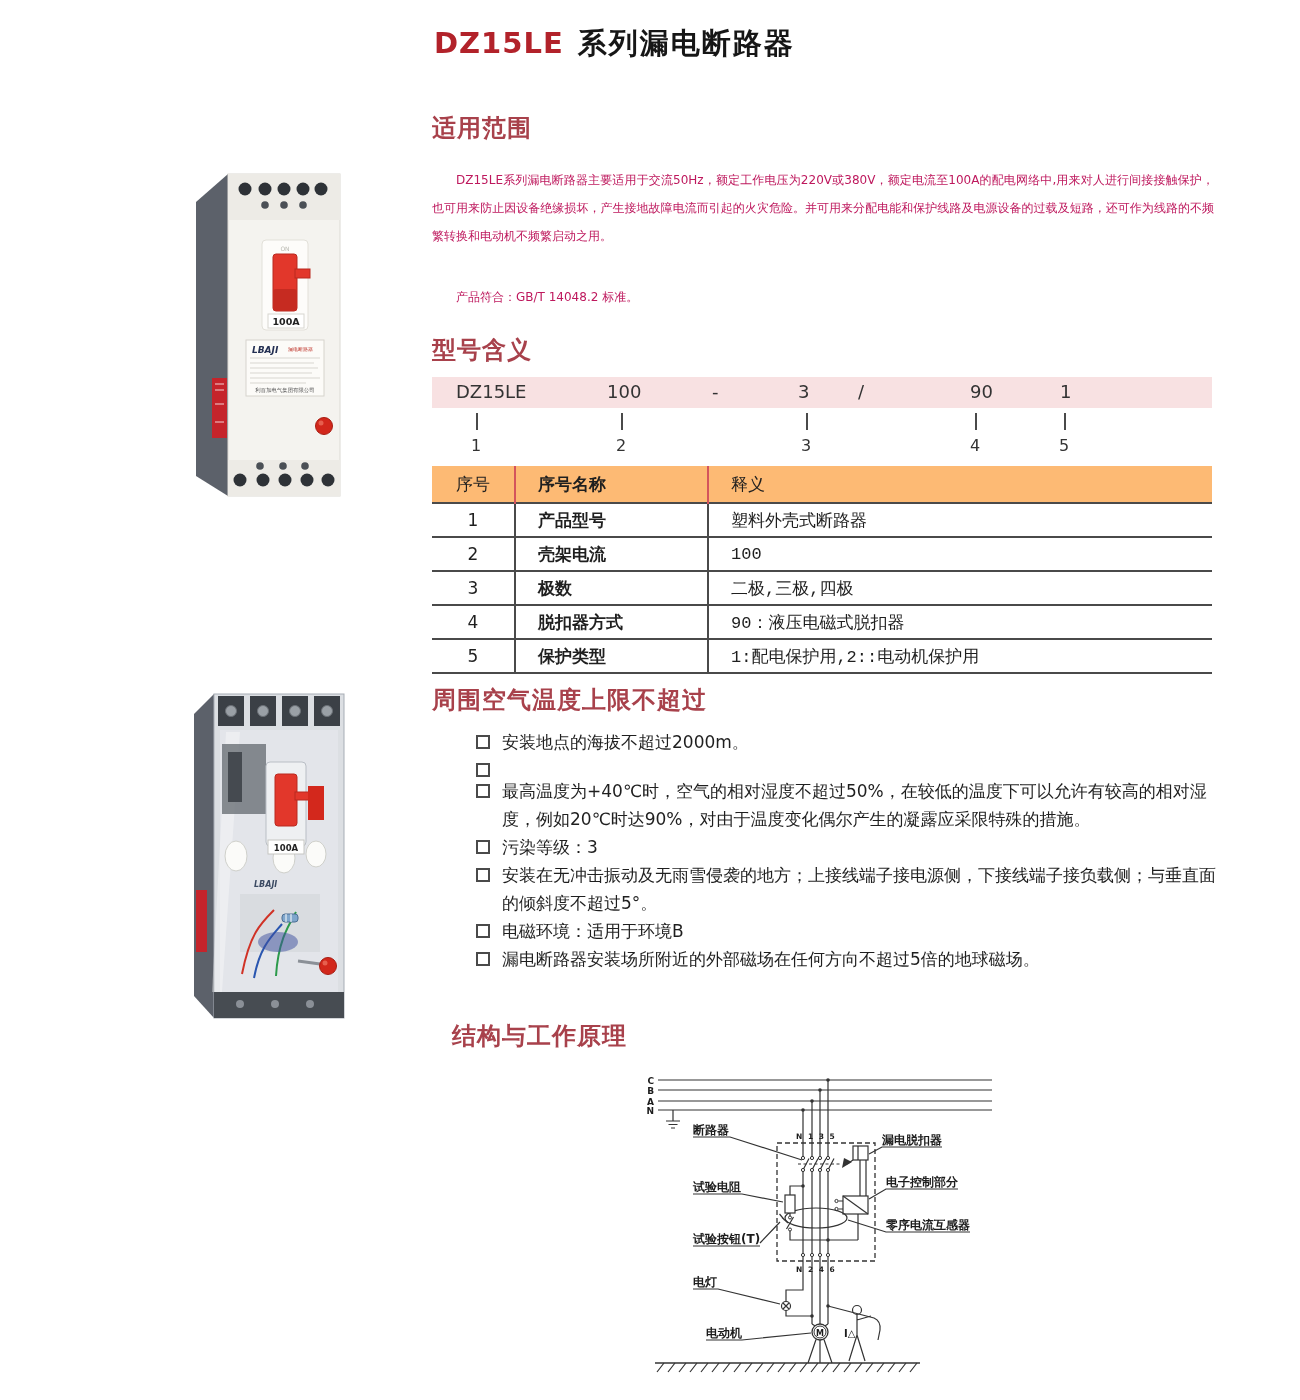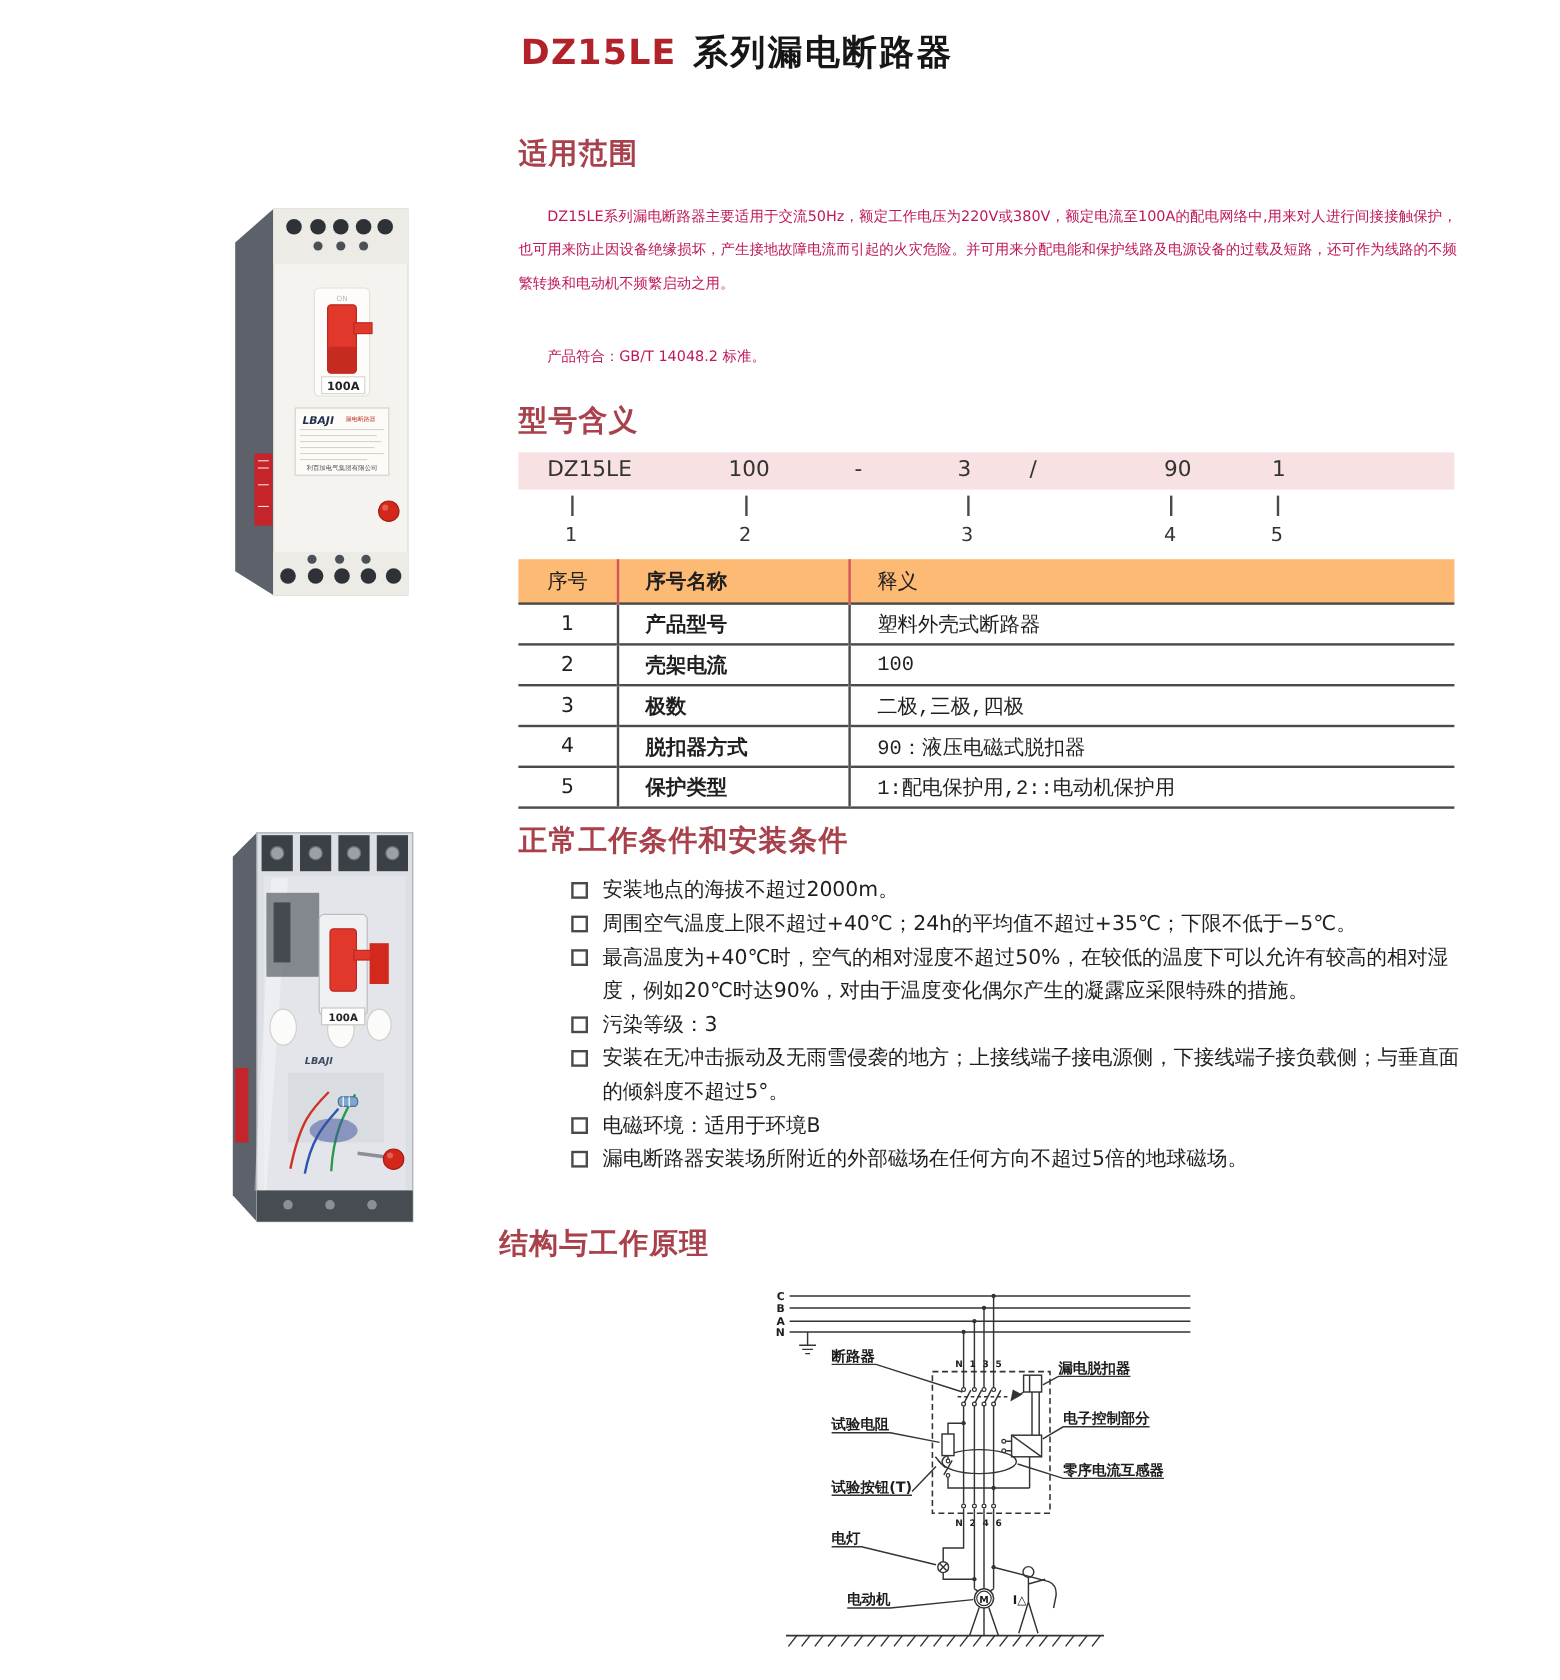--- a/index.html
+++ b/index.html
@@ -9,21 +9,21 @@
   h1,h2,p,ul,table{margin:0;padding:0;}
   
   .title{left:434px;top:24px;font-size:29px;font-weight:bold;white-space:nowrap;}
   .title .model{color:#b2222a;margin-right:14px;letter-spacing:1px;}
   .title .series{color:#161616;letter-spacing:2px;}
   
   h2.sec{position:absolute;font-size:24px;font-weight:bold;color:#a8414b;letter-spacing:1px;white-space:nowrap;}
   #sec-scope{left:432px;top:112px;}
   #sec-model{left:432px;top:334px;}
   #sec-cond{left:432px;top:684px;}
-  #sec-struct{left:416px;top:1020px;}
+  #sec-struct{left:452px;top:1020px;}
   
   .para{position:absolute;left:432px;width:782px;font-size:12px;line-height:28px;text-align:justify;color:#be185d;}
   #para1{top:166px;text-indent:2em;}
   #para2{top:283px;text-indent:2em;text-align:left;}
   
   .band{left:432px;top:377px;width:780px;height:31px;background:#f8e1e2;}
   .band span{position:absolute;top:4px;font-size:18px;color:#333;white-space:nowrap;}
   .b0{left:24px;} .b1{left:175px;} .b2{left:280px;} .b3{left:366px;} .b4{left:426px;} .b5{left:538px;} .b6{left:628px;}
   .tickrow{left:432px;top:413px;width:780px;height:50px;}
   .tick{position:absolute;top:0;height:17px;width:0;border-left:2px solid #4a4a4a;}
@@ -257,29 +257,28 @@
         <td>90：液压电磁式脱扣器</td>
       </tr>
       <tr>
         <td>5</td>
         <td>保护类型</td>
         <td>1:配电保护用,2::电动机保护用</td>
       </tr>
     </tbody>
   </table>
 
-  <h2 class="sec" id="sec-cond">正常工作条件和安装条件</h2>
+  <h2 class="sec" id="sec-cond">周围空气温度上限不超过</h2>
   <ul class="cond">
     <li>
         <span class="cbox"></span>
         <span>安装地点的海拔不超过2000m。</span>
       </li>
     <li>
         <span class="cbox"></span>
-        <span>周围空气温度上限不超过+40℃；24h的平均值不超过+35℃；下限不低于−5℃。</span>
       </li>
     <li>
         <span class="cbox"></span>
         <span>最高温度为+40℃时，空气的相对湿度不超过50%，在较低的温度下可以允许有较高的相对湿度，例如20℃时达90%，对由于温度变化偶尔产生的凝露应采限特殊的措施。</span>
       </li>
     <li>
         <span class="cbox"></span>
         <span>污染等级：3</span>
       </li>
     <li>

